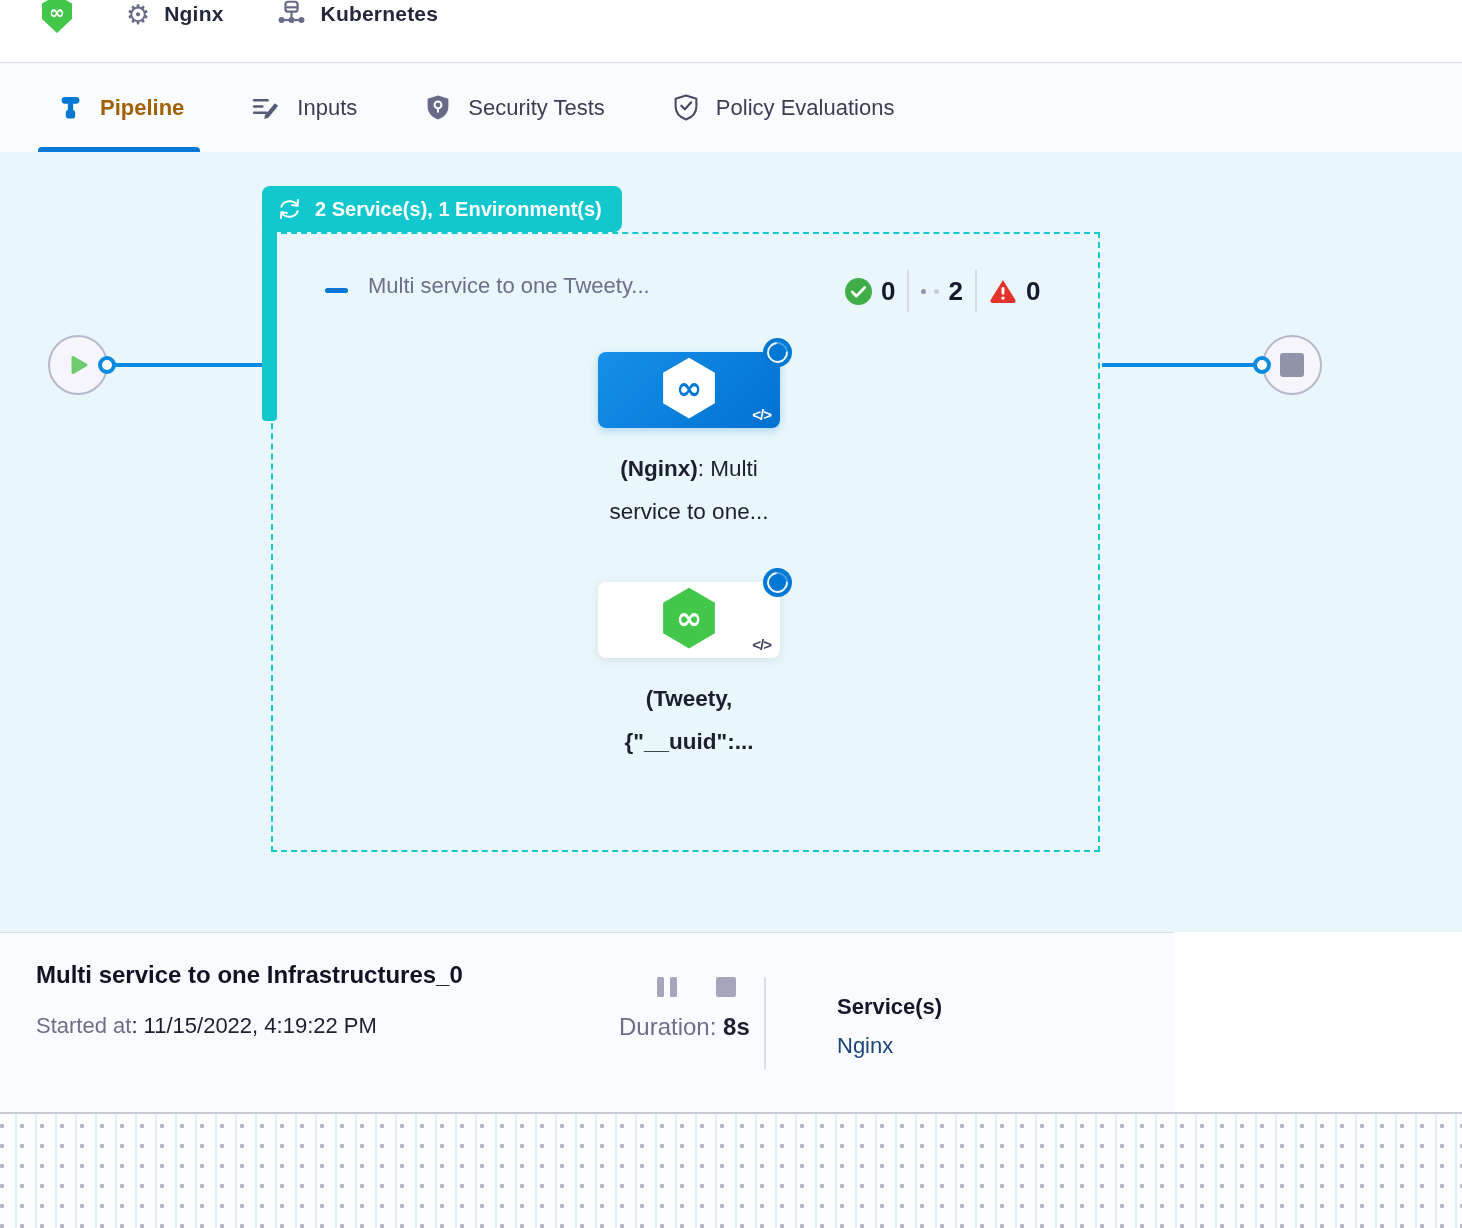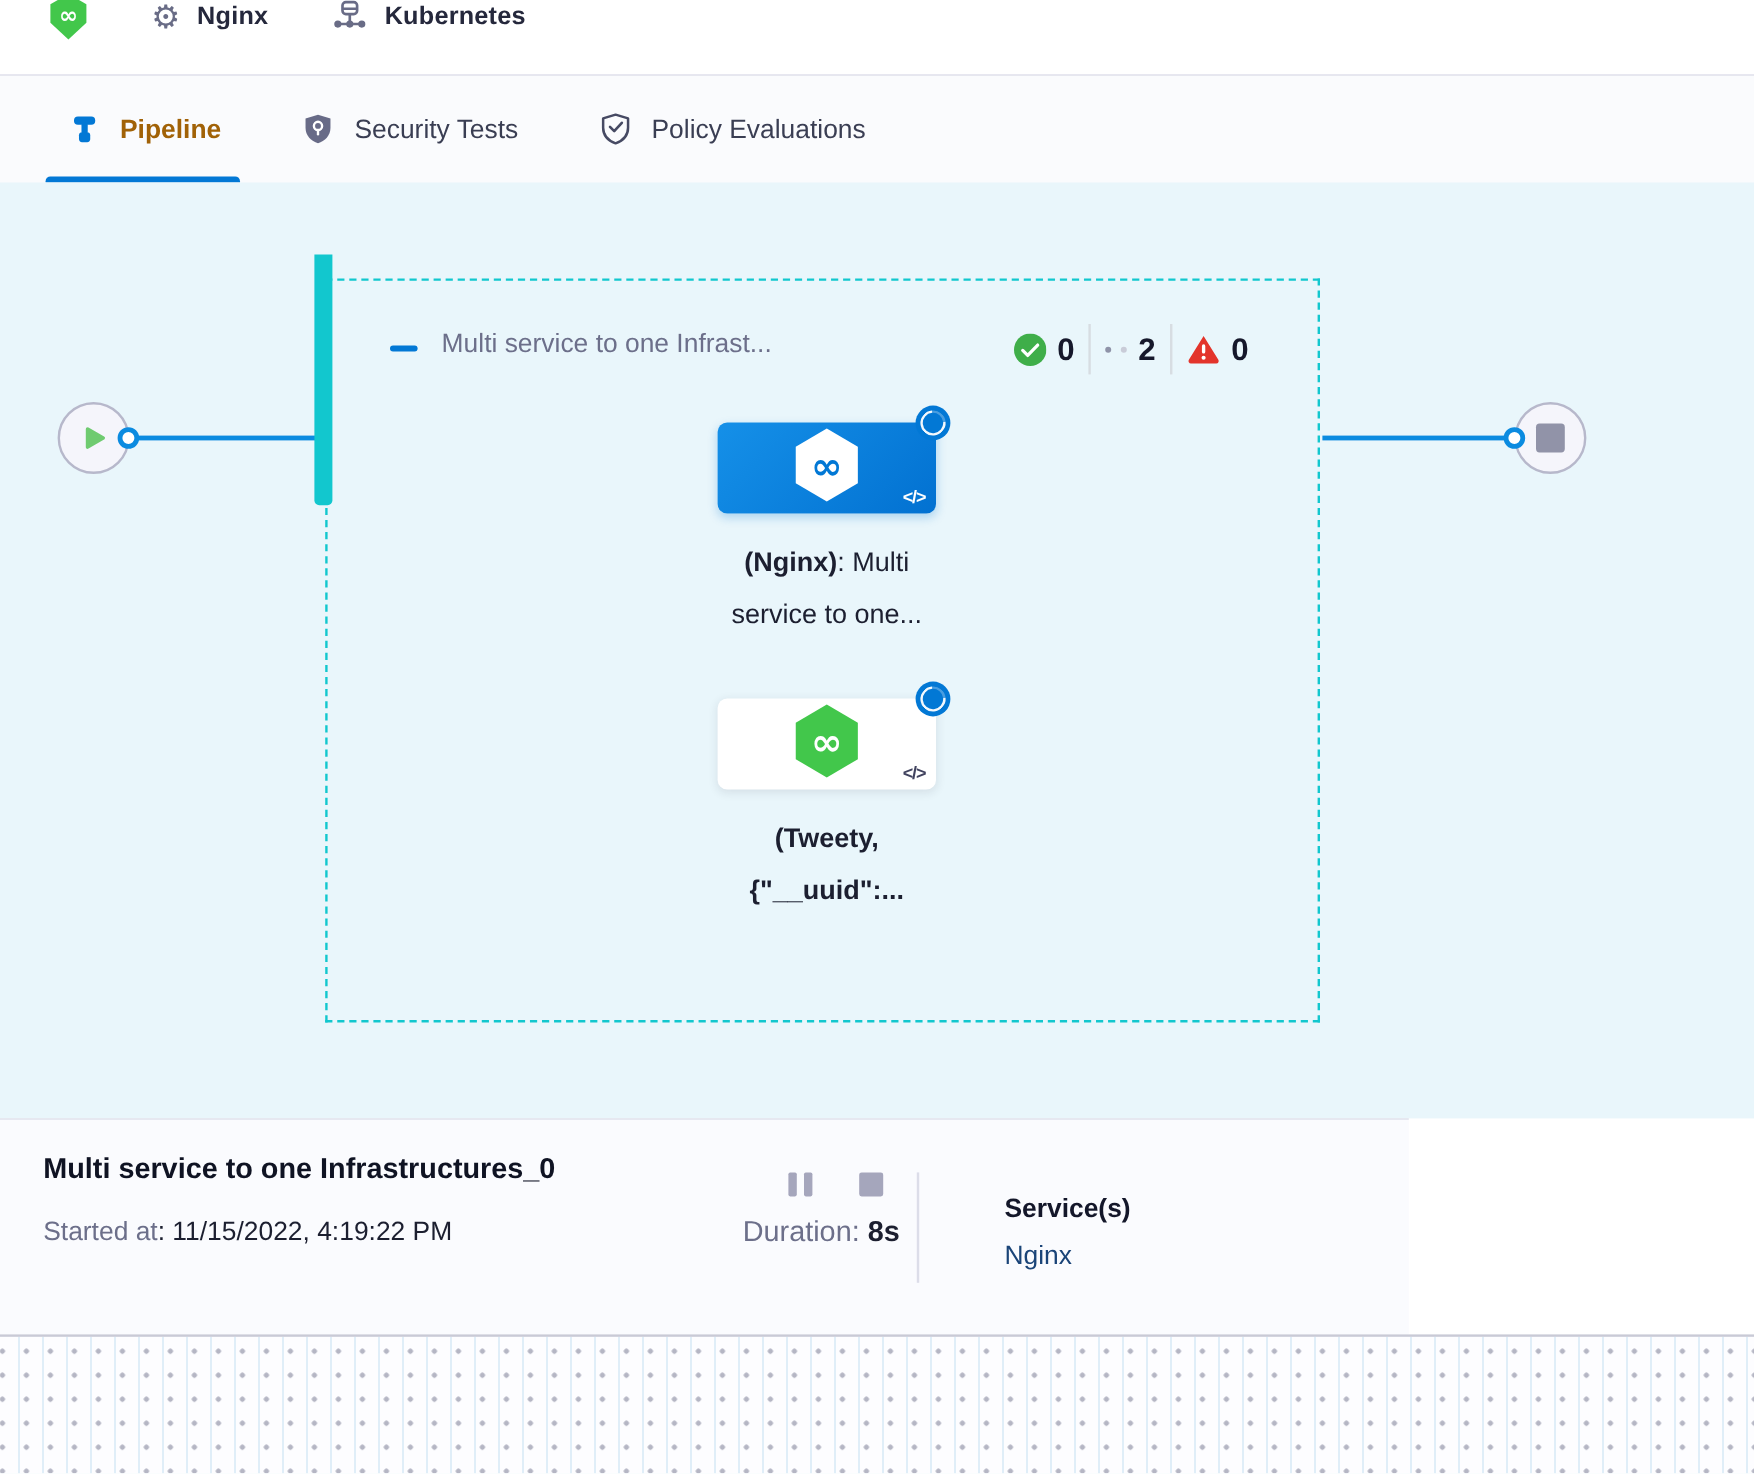--- a/index.html
+++ b/index.html
@@ -150,20 +150,31 @@
         <g fill="#0278d5">
           <rect x="3.5" y="2" width="17" height="6.5" rx="3.2"></rect>
           <rect x="9.5" y="7" width="5" height="9" rx="2"></rect>
           <rect x="7.5" y="14.5" width="9" height="8" rx="2.5"></rect>
         </g>
       </svg>
       <span class="tab-label">Pipeline</span>
       <span class="tab-underline"></span>
     </div>
     <div class="tab">
+      <svg width="28" height="25" viewBox="0 0 27 24">
+        <g stroke="#565b77" stroke-width="2.4" stroke-linecap="round">
+          <line x1="2" y1="5" x2="15" y2="5"></line>
+          <line x1="2" y1="11" x2="10" y2="11"></line>
+          <line x1="2" y1="17" x2="14" y2="17"></line>
+        </g>
+        <path d="M12.5 19.5 L22 7.8 l3.2 2.5 L15.8 22 l-4 1 z" fill="#565b77"></path>
+      </svg>
+      <span class="tab-label">Inputs</span>
+    </div>
+    <div class="tab">
       <svg width="26" height="27" viewBox="0 0 24 26">
         <path d="M12 1.5 L22 4.5 V12 c0 6.5-4.5 10.5-10 12.5 C6.5 22.5 2 18.5 2 12 V4.5 Z" fill="#686b87"></path>
         <circle cx="12" cy="10.5" r="3.3" fill="none" stroke="#ffffff" stroke-width="1.9"></circle>
         <line x1="12" y1="14.2" x2="12" y2="17.2" stroke="#ffffff" stroke-width="1.9" stroke-linecap="round"></line>
       </svg>
       <span class="tab-label">Security Tests</span>
     </div>
     <div class="tab">
       <svg width="26" height="27" viewBox="0 0 24 26">
         <path d="M12 1.5 L22 4.5 V12 c0 6.5-4.5 10.5-10 12.5 C6.5 22.5 2 18.5 2 12 V4.5 Z" fill="none" stroke="#464a63" stroke-width="2" stroke-linejoin="round"></path>
@@ -184,26 +195,37 @@
       </svg>
     </div>
     <div class="port port-left"></div>
 
     <div class="endpoint end-node">
       <div class="end-square"></div>
     </div>
     <div class="port port-right"></div>
 
     <div class="stage-sidebar"></div>
+    <div class="stage-badge">
+      <svg width="27" height="24" viewBox="0 0 30 26">
+        <g fill="none" stroke="#ffffff" stroke-width="2.2" stroke-linecap="round" stroke-linejoin="round">
+          <path d="M6 10.5 A 9.5 8 0 0 1 23.5 8.5"></path>
+          <path d="M24 15.5 A 9.5 8 0 0 1 6.5 17.5"></path>
+          <path d="M24.5 3 L24 9.5 L17.8 8.7"></path>
+          <path d="M5.5 23 L6 16.5 L12.2 17.3"></path>
+        </g>
+      </svg>
+      <span>2 Service(s), 1 Environment(s)</span>
+    </div>
 
     <div class="stage-box"></div>
 
     <div class="stage-header">
       <span class="collapse-minus"></span>
-      <span class="stage-title">Multi service to one Infrast...</span>
+      <span class="stage-title">Multi service to one Tweety...</span>
       <div class="counters">
         <svg width="27" height="27" viewBox="0 0 26 26">
           <circle cx="13" cy="13" r="13" fill="#3fae49"></circle>
           <path d="M7 13.5 l4 4 L19 9.2" fill="none" stroke="#ffffff" stroke-width="2.6" stroke-linecap="round" stroke-linejoin="round"></path>
         </svg>
         <span class="count-num">0</span>
         <span class="count-div"></span>
         <span class="dots-icon">
             <i></i>
             <i></i>

